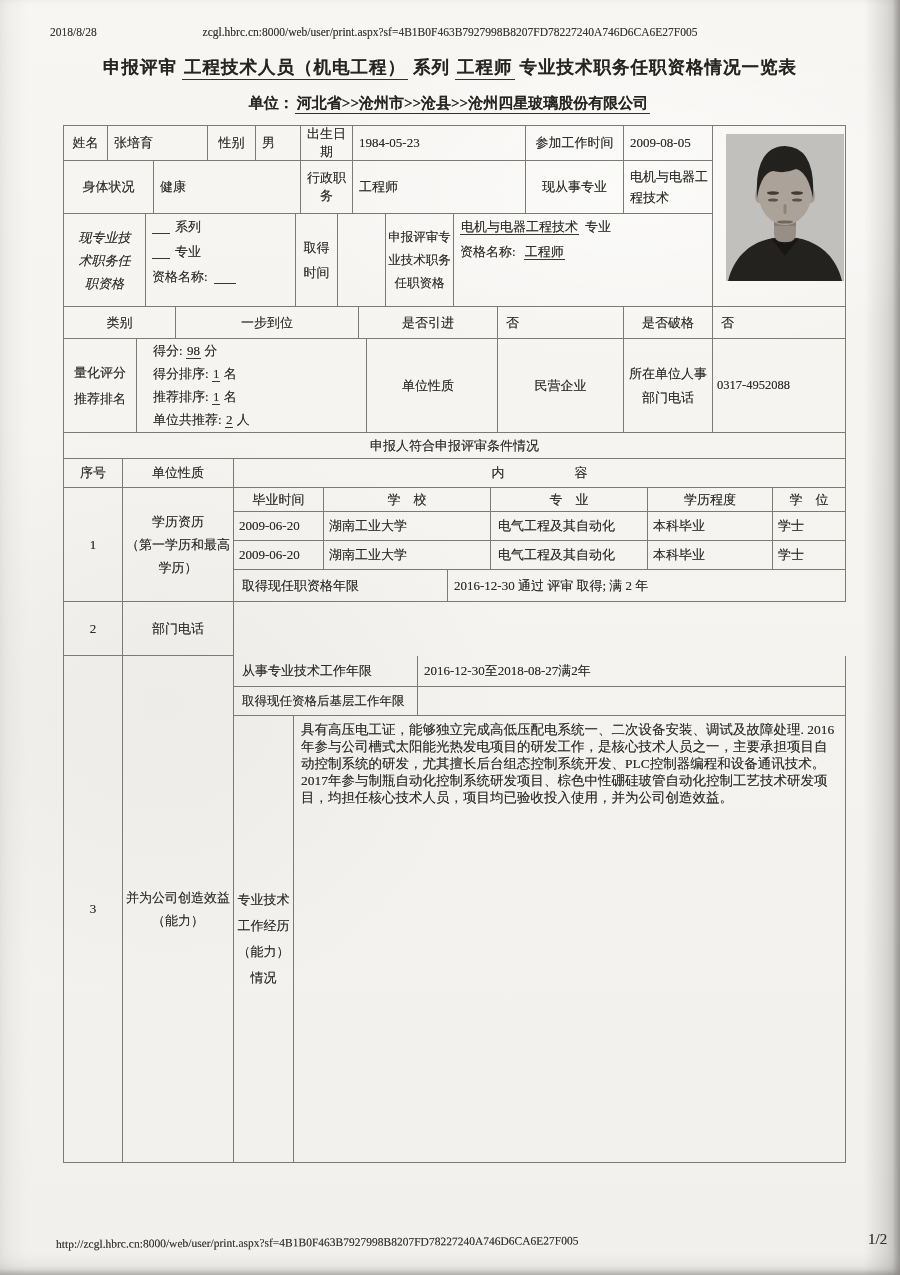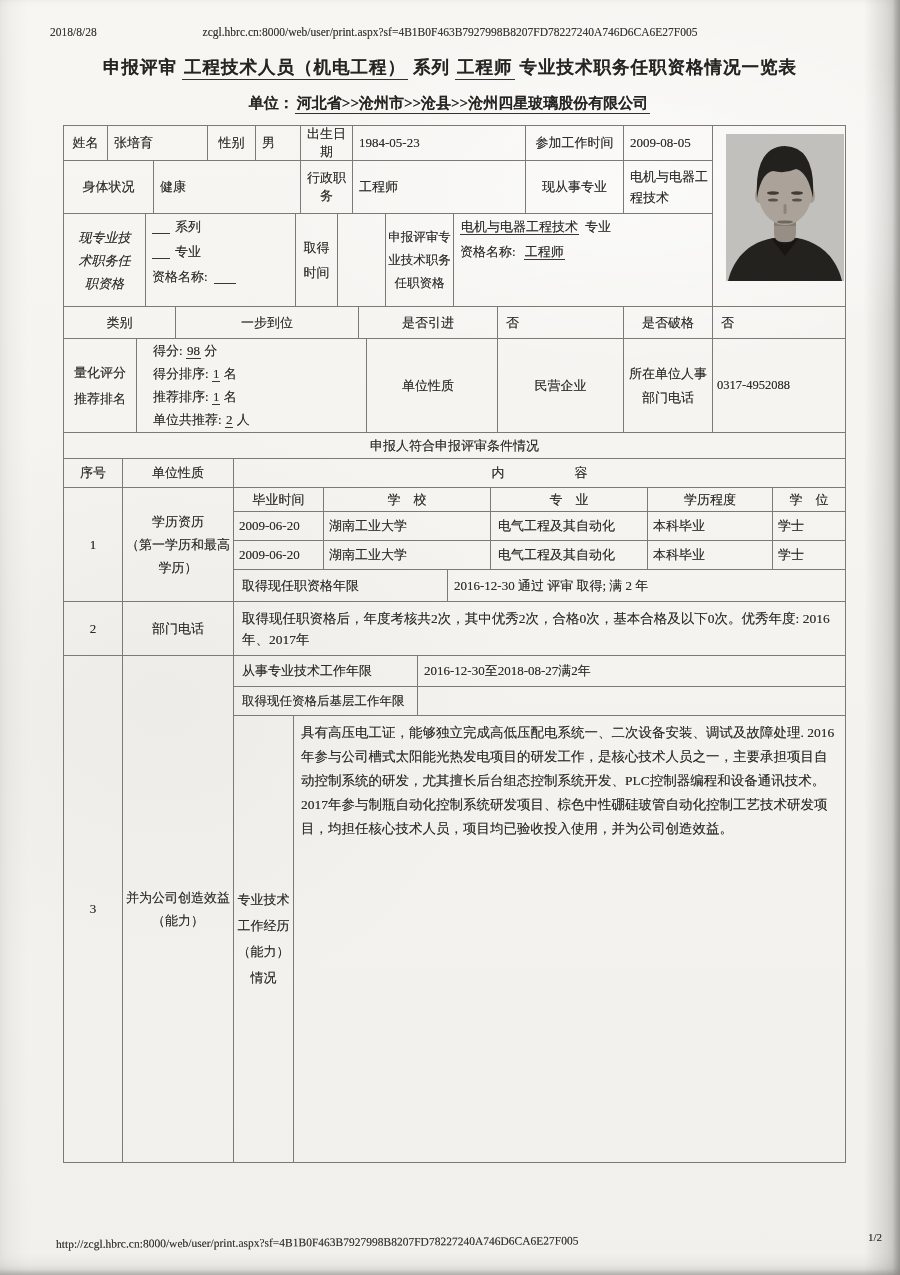--- a/index.html
+++ b/index.html
@@ -37,27 +37,27 @@
   .tbl{position:absolute;border-left:1px solid var(--ln);border-top:1px solid var(--ln);box-sizing:border-box;}
   .c{position:absolute;box-sizing:border-box;border-right:1px solid var(--ln);border-bottom:1px solid var(--ln);
      display:flex;align-items:center;justify-content:center;text-align:center;
      font-size:13px;line-height:1.35;color:var(--ink);}
   .lft{justify-content:flex-start;text-align:left;padding-left:6px;}
   .col{flex-direction:column;}
   .tp{align-items:flex-start;}
   .lh25{line-height:25px;} .lh23{line-height:23px;} .lh24{line-height:24px;} .lh26{line-height:26px;}
   .pad8{padding-left:8px;}
   .f12{font-size:12.5px;}
-  .para{font-size:13.5px;line-height:24px;text-align:left;}
+  .para{font-size:13.5px;line-height:17px;text-align:left;}
   .photo-wrap{position:absolute;left:649px;top:0;width:133px;height:181px;
     box-sizing:border-box;border-right:1px solid var(--ln);border-bottom:1px solid var(--ln);}
   .photo-wrap svg{position:absolute;left:13px;top:8px;display:block;}
   .footer-url{position:absolute;left:56px;top:1238px;font-size:11.5px;color:#35332f;
     transform:rotate(-0.4deg);transform-origin:left center;}
-  .page-num{position:absolute;left:868px;top:1231px;font-size:11px;color:#35332f;}
+  .page-num{position:absolute;left:868px;top:1231px;font-size:15px;color:#35332f;}
   .gapwide{gap:70px;}
 </style>
 </head>
 <body>
 
 <div class="sheet">
 
   <div class="hdr-small print-date">2018/8/28</div>
   <div class="hdr-small print-url">zcgl.hbrc.cn:8000/web/user/print.aspx?sf=4B1B0F463B7927998B8207FD78227240A746D6CA6E27F005</div>
 
@@ -286,23 +286,20 @@
     <div class="c lft" style="left:384px;top:137px;width:398px;height:32px;">
         <span>2016-12-30 通过 评审 取得; 满 2 年</span>
       </div>
 
     <div class="c" style="left:0;top:169px;width:59px;height:54px;">
         <span>2</span>
       </div>
     <div class="c" style="left:59px;top:169px;width:111px;height:54px;">
         <span>部门电话</span>
       </div>
-    <div class="c tp para" style="left:170px;top:169px;width:612px;height:54px;justify-content:flex-start;padding:6px 8px 0;line-height:21px;">
-        <span>取得现任职资格后，年度考核共2次，其中优秀2次，合格0次，基本合格及以下0次。优秀年度: 2016年、2017年</span>
-      </div>
 
     <div class="c" style="left:0;top:223px;width:59px;height:507px;">
         <span>3</span>
       </div>
     <div class="c col lh23" style="left:59px;top:223px;width:111px;height:507px;">
       <span>并为公司创造效益</span>
       <span>（能力）</span>
     </div>
     <div class="c lft pad8" style="left:170px;top:223px;width:184px;height:31px;">
         <span>从事专业技术工作年限</span>

